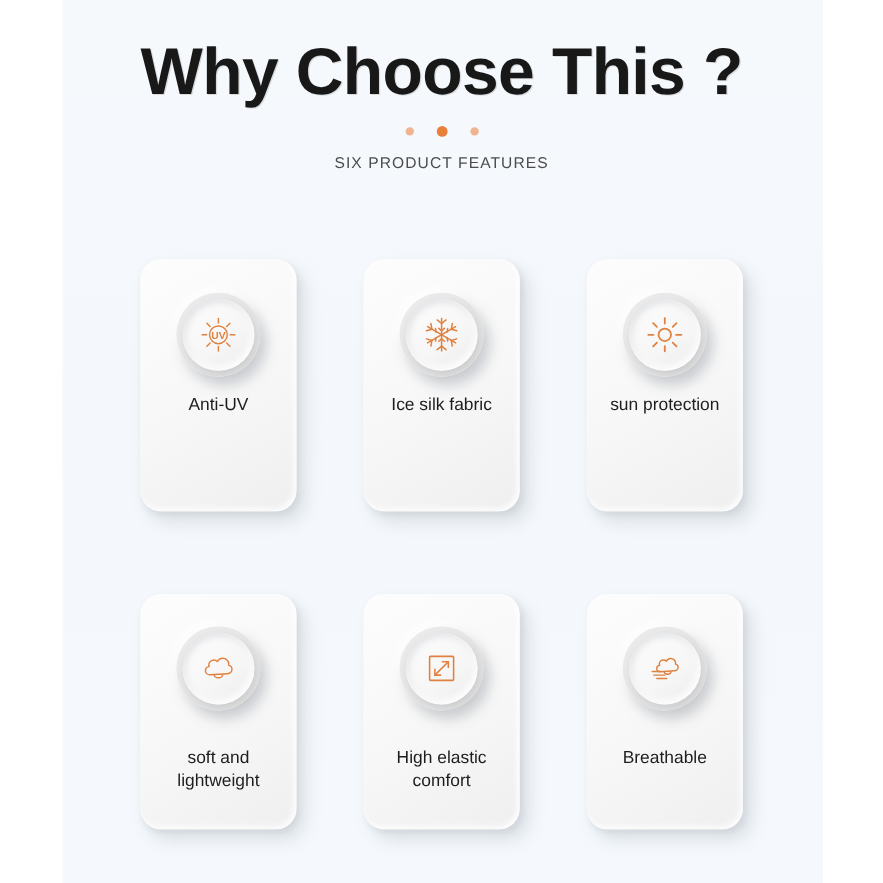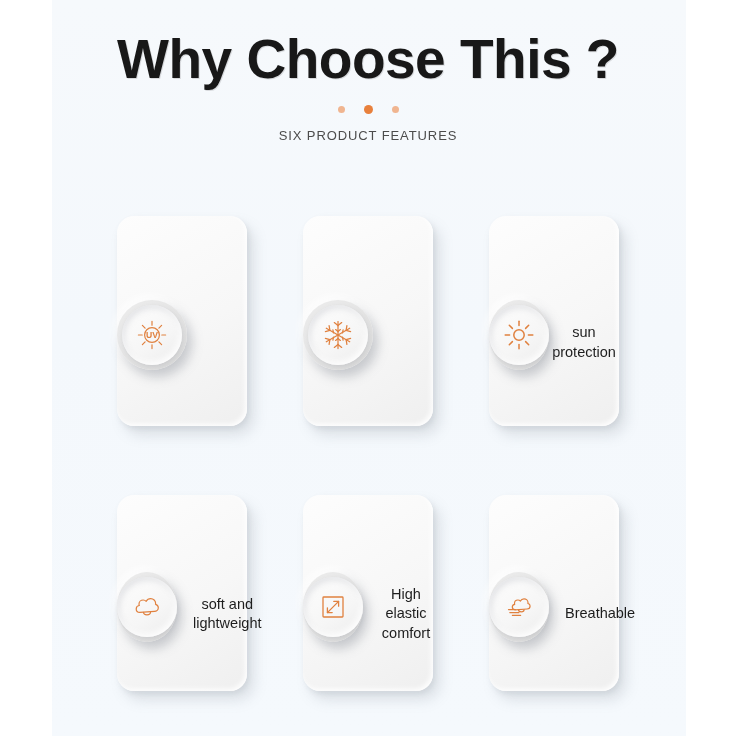--- a/index.html
+++ b/index.html
@@ -102,21 +102,21 @@
   .card {
     position: relative;
     width: 130px;
     background: linear-gradient(150deg, #fdfdfd 0%, #f7f7f7 55%, #efefef 100%);
     border-radius: 17px;
     box-shadow:
       7px 9px 14px rgba(120,128,140,0.20),
       2px 3px 5px rgba(120,128,140,0.13),
       -2px -2px 5px rgba(255,255,255,0.95) inset;
     display: flex;
-    flex-direction: row;
+    flex-direction: column;
     align-items: center;
     box-sizing: border-box;
   }
   .row-1 .card { height: 210px; padding-top: 28px; }
   .row-2 .card { height: 196px; padding-top: 27px; gap: 16px; }
 
   
   .icon-well {
     position: relative;
     width: 70px;
@@ -192,20 +192,21 @@
                 <line x1="26.8" y1="17" x2="30.6" y2="17"></line>
                 <line x1="7.4" y1="7.4" x2="10.1" y2="10.1"></line>
                 <line x1="23.9" y1="23.9" x2="26.6" y2="26.6"></line>
                 <line x1="7.4" y1="26.6" x2="10.1" y2="23.9"></line>
                 <line x1="23.9" y1="10.1" x2="26.6" y2="7.4"></line>
               </g>
               <text x="17" y="20.4" font-family="'Liberation Sans', sans-serif" font-size="8.6" font-weight="600" fill="#e0813f" text-anchor="middle">UV</text>
             </svg>
           </div>
         </div>
+        <div class="card-label">Anti-UV</div>
       </div>
 
       <div class="card">
         <div class="icon-well">
           <div class="icon-disc">
             <svg width="34" height="34" viewBox="0 0 34 34">
               <g stroke="#e0813f" stroke-width="1.25" stroke-linecap="round" fill="none">
                 <g>
                   <line x1="17" y1="3.5" x2="17" y2="30.5"></line>
                   <line x1="5.3" y1="10.25" x2="28.7" y2="23.75"></line>
@@ -232,20 +233,21 @@
                     <line x1="17" y1="20.4" x2="19.4" y2="22.4"></line>
                   <line x1="12.5" y1="14.8" x2="11.9" y2="11.8"></line>
                   <line x1="21.5" y1="19.2" x2="22.1" y2="22.2"></line>
                   <line x1="12.5" y1="19.2" x2="11.9" y2="22.2"></line>
                   <line x1="21.5" y1="14.8" x2="22.1" y2="11.8"></line>
                 </g>
               </g>
             </svg>
           </div>
         </div>
+        <div class="card-label">Ice silk fabric</div>
       </div>
 
       <div class="card">
         <div class="icon-well">
           <div class="icon-disc">
             <svg width="34" height="34" viewBox="0 0 34 34">
               <g stroke="#e0813f" stroke-width="1.5" stroke-linecap="round" fill="none">
                 <circle cx="17" cy="17" r="5.2"></circle>
                 <line x1="17" y1="3.2" x2="17" y2="7.6"></line>
                 <line x1="17" y1="26.4" x2="17" y2="30.8"></line>

